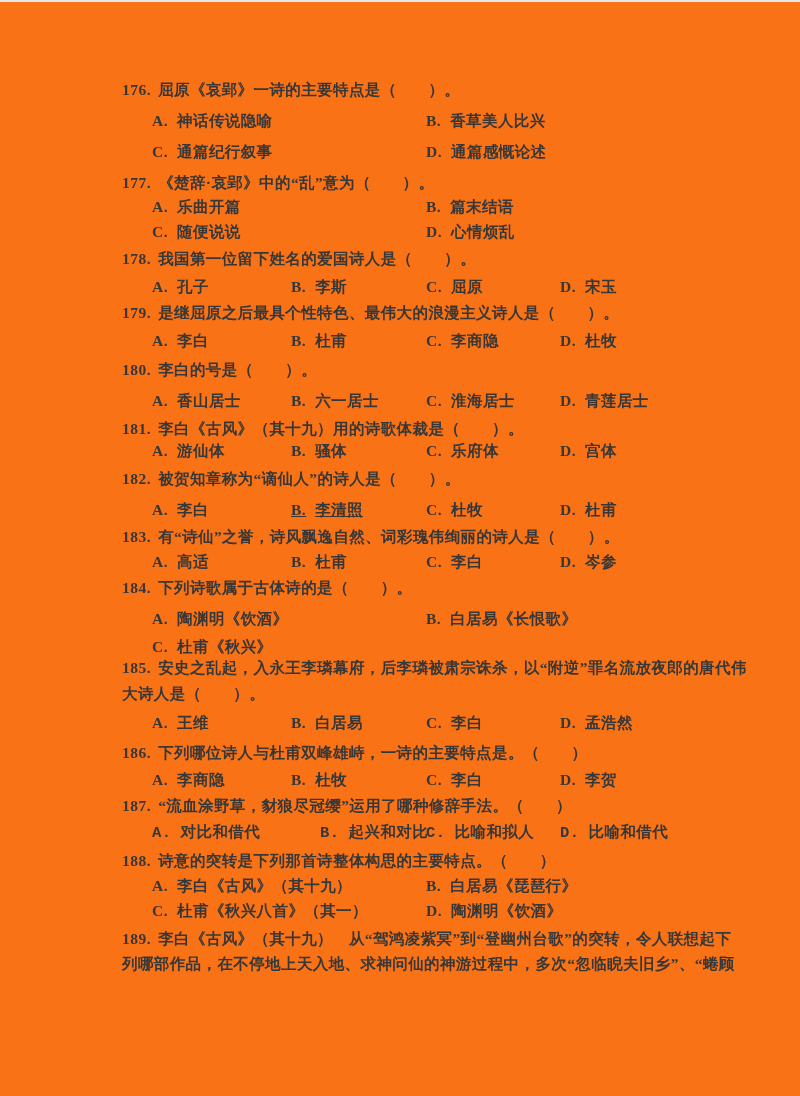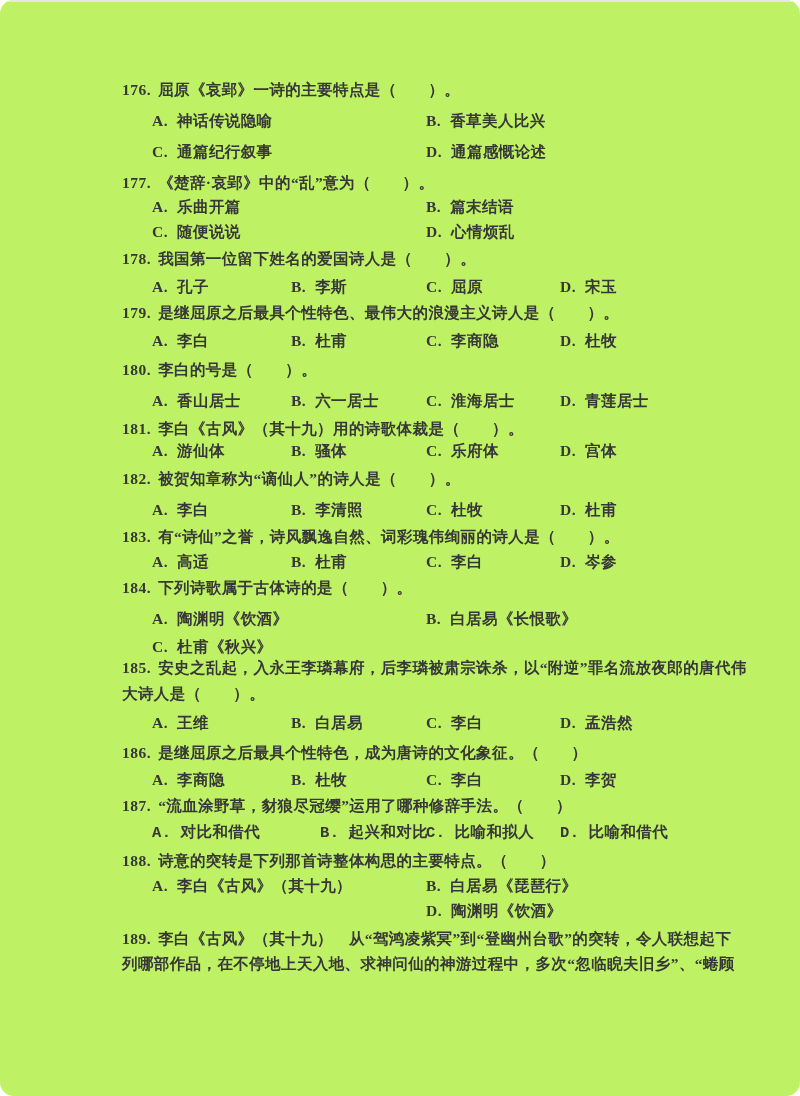--- a/index.html
+++ b/index.html
@@ -34,21 +34,21 @@
   .qline { padding-left: 0; }
   .qnum { margin-right: 7px; letter-spacing: 0.5px; }
   .qtext { letter-spacing: 0.4px; }
   .opt { position: absolute; top: 0; white-space: nowrap; }
   .olabel { margin-right: 9px; letter-spacing: 0.5px; }
   .otext { letter-spacing: 0.4px; }
 </style>
 </head>
 <body>
 
-<div id="doc" style="background: #bef264; color: rgb(55, 55, 55); border-radius: 14px;">
+<div id="doc" style="background: #f97316; color: rgb(55, 55, 55);">
   <div id="top-edge" style="background: rgb(229, 231, 233);"></div>
   <div id="content">
       <div class="line qline" style="top: 79px; padding-left: 122px;"><span class="qnum">176.</span><span class="qtext">屈原《哀郢》一诗的主要特点是（　　）。</span></div>
       <div class="line" style="top: 110px;">
         <span class="opt" style="left: 152px;"><span class="olabel">A.</span><span class="otext">神话传说隐喻</span></span>
         <span class="opt" style="left: 426px;"><span class="olabel">B.</span><span class="otext">香草美人比兴</span></span>
       </div>
       <div class="line" style="top: 141px;">
         <span class="opt" style="left: 152px;"><span class="olabel">C.</span><span class="otext">通篇纪行叙事</span></span>
         <span class="opt" style="left: 426px;"><span class="olabel">D.</span><span class="otext">通篇感慨论述</span></span>
@@ -86,21 +86,21 @@
       <div class="line qline" style="top: 418px; padding-left: 122px;"><span class="qnum">181.</span><span class="qtext">李白《古风》（其十九）用的诗歌体裁是（　　）。</span></div>
       <div class="line" style="top: 440px;">
         <span class="opt" style="left: 152px; text-align: right;"><span class="olabel">A.</span><span class="otext">游仙体</span></span>
         <span class="opt" style="left: 291px;"><span class="olabel">B.</span><span class="otext">骚体</span></span>
         <span class="opt" style="left: 426px;"><span class="olabel">C.</span><span class="otext">乐府体</span></span>
         <span class="opt" style="left: 560px;"><span class="olabel">D.</span><span class="otext">宫体</span></span>
       </div>
       <div class="line qline" style="top: 468px; padding-left: 122px;"><span class="qnum">182.</span><span class="qtext">被贺知章称为“谪仙人”的诗人是（　　）。</span></div>
       <div class="line" style="top: 499px;">
         <span class="opt" style="left: 152px;"><span class="olabel">A.</span><span class="otext">李白</span></span>
-        <span class="opt" style="left: 291px;"><span class="olabel">B.</span><span class="otext">李清照</span></span>
+        <span class="opt" style="left: 291px; text-decoration: underline;"><span class="olabel">B.</span><span class="otext">李清照</span></span>
         <span class="opt" style="left: 426px;"><span class="olabel">C.</span><span class="otext">杜牧</span></span>
         <span class="opt" style="left: 560px;"><span class="olabel">D.</span><span class="otext">杜甫</span></span>
       </div>
       <div class="line qline" style="top: 526px; padding-left: 122px;"><span class="qnum">183.</span><span class="qtext">有“诗仙”之誉，诗风飘逸自然、词彩瑰伟绚丽的诗人是（　　）。</span></div>
       <div class="line" style="top: 551px;">
         <span class="opt" style="left: 152px;"><span class="olabel">A.</span><span class="otext">高适</span></span>
         <span class="opt" style="left: 291px;"><span class="olabel">B.</span><span class="otext">杜甫</span></span>
         <span class="opt" style="left: 426px;"><span class="olabel">C.</span><span class="otext">李白</span></span>
         <span class="opt" style="left: 560px;"><span class="olabel">D.</span><span class="otext">岑参</span></span>
       </div>
@@ -113,38 +113,39 @@
         <span class="opt" style="left: 152px;"><span class="olabel">C.</span><span class="otext">杜甫《秋兴》</span></span>
       </div>
       <div class="line qline" style="top: 657px; padding-left: 122px;"><span class="qnum">185.</span><span class="qtext">安史之乱起，入永王李璘幕府，后李璘被肃宗诛杀，以“附逆”罪名流放夜郎的唐代伟</span></div>
       <div class="line qline" style="top: 683px; padding-left: 122px;"><span class="qtext">大诗人是（　　）。</span></div>
       <div class="line" style="top: 712px;">
         <span class="opt" style="left: 152px;"><span class="olabel">A.</span><span class="otext">王维</span></span>
         <span class="opt" style="left: 291px;"><span class="olabel">B.</span><span class="otext">白居易</span></span>
         <span class="opt" style="left: 426px;"><span class="olabel">C.</span><span class="otext">李白</span></span>
         <span class="opt" style="left: 560px;"><span class="olabel">D.</span><span class="otext">孟浩然</span></span>
       </div>
-      <div class="line qline" style="top: 742px; padding-left: 122px;"><span class="qnum">186.</span><span class="qtext">是继屈原之后最具个性特色，成为唐诗的文化象征。（　　）</span></div>
+      <div class="line qline" style="top: 742px; padding-left: 122px;"><span class="qnum">186.</span><span class="qtext">下列哪位诗人与杜甫双峰雄峙，一诗的主要特点是。（　　）</span></div>
       <div class="line" style="top: 769px;">
         <span class="opt" style="left: 152px;"><span class="olabel">A.</span><span class="otext">李商隐</span></span>
         <span class="opt" style="left: 291px;"><span class="olabel">B.</span><span class="otext">杜牧</span></span>
         <span class="opt" style="left: 426px;"><span class="olabel">C.</span><span class="otext">李白</span></span>
         <span class="opt" style="left: 560px;"><span class="olabel">D.</span><span class="otext">李贺</span></span>
       </div>
       <div class="line qline" style="top: 795px; padding-left: 122px;"><span class="qnum">187.</span><span class="qtext">“流血涂野草，豺狼尽冠缨”运用了哪种修辞手法。（　　）</span></div>
       <div class="line" style="top: 822px; font-family: Liberation Mono, monospace;">
         <span class="opt" style="left: 152px;"><span class="olabel">A.</span><span class="otext">对比和借代</span></span>
         <span class="opt" style="left: 291px; margin-left: 29px;"><span class="olabel">B.</span><span class="otext">起兴和对比</span></span>
         <span class="opt" style="left: 426px;"><span class="olabel">C.</span><span class="otext">比喻和拟人</span></span>
         <span class="opt" style="left: 560px;"><span class="olabel">D.</span><span class="otext">比喻和借代</span></span>
       </div>
       <div class="line qline" style="top: 850px; padding-left: 122px;"><span class="qnum">188.</span><span class="qtext">诗意的突转是下列那首诗整体构思的主要特点。（　　）</span></div>
       <div class="line" style="top: 875px;">
         <span class="opt" style="left: 152px;"><span class="olabel">A.</span><span class="otext">李白《古风》（其十九）</span></span>
         <span class="opt" style="left: 426px;"><span class="olabel">B.</span><span class="otext">白居易《琵琶行》</span></span>
       </div>
       <div class="line" style="top: 900px;">
+        <span class="opt" style="left: 152px;"><span class="olabel">C.</span><span class="otext">杜甫《秋兴八首》（其一）</span></span>
         <span class="opt" style="left: 426px;"><span class="olabel">D.</span><span class="otext">陶渊明《饮酒》</span></span>
       </div>
       <div class="line qline" style="top: 928px; padding-left: 122px;"><span class="qnum">189.</span><span class="qtext">李白《古风》（其十九）　从“驾鸿凌紫冥”到“登幽州台歌”的突转，令人联想起下</span></div>
       <div class="line qline" style="top: 953px; padding-left: 122px;"><span class="qtext">列哪部作品，在不停地上天入地、求神问仙的神游过程中，多次“忽临睨夫旧乡”、“蜷顾</span></div>
     </div>
 </div>
 
 </body></html>

